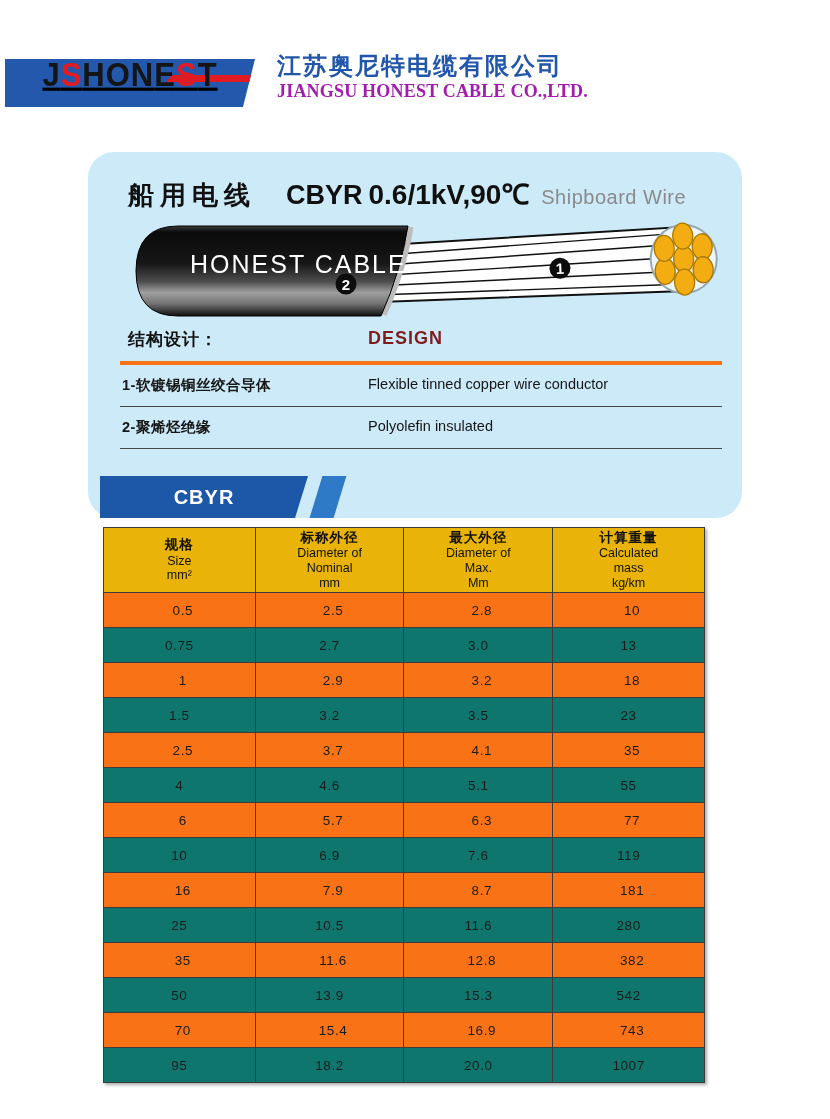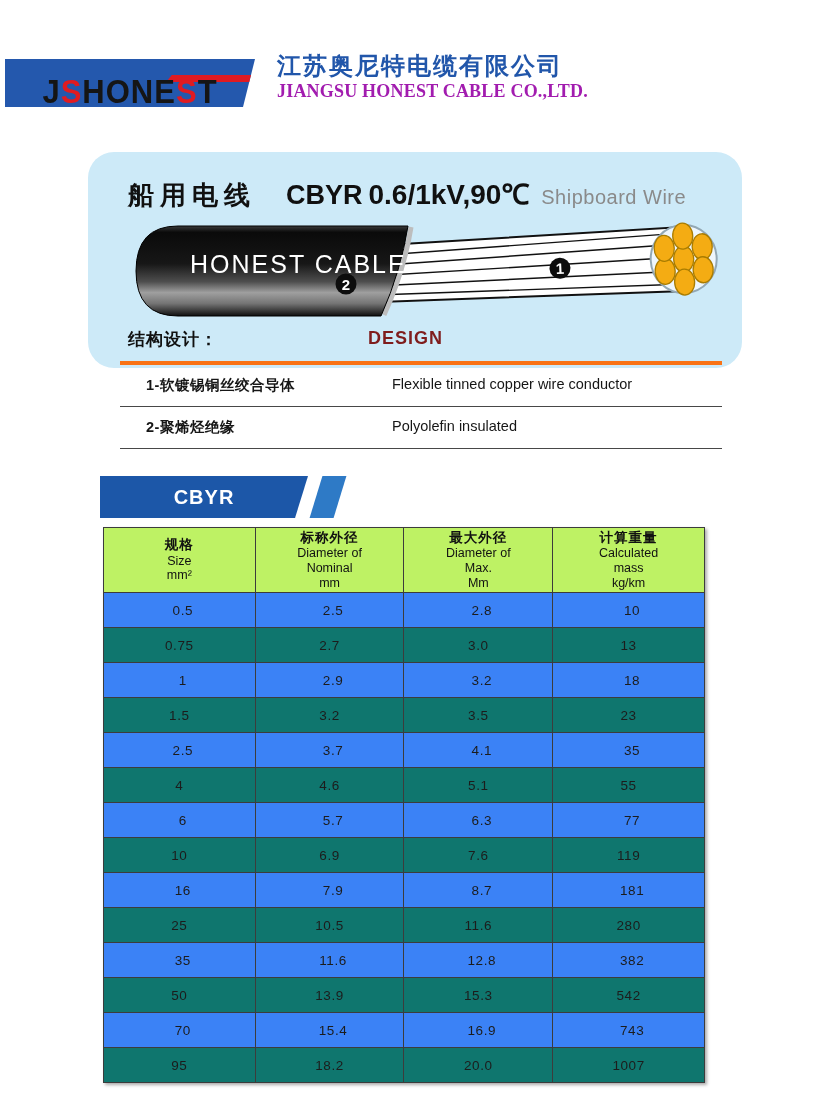--- a/index.html
+++ b/index.html
@@ -3,71 +3,71 @@
 <meta charset="utf-8">
 <style>
   html,body{margin:0;padding:0;background:#ffffff;}
   .page{position:relative;width:830px;height:1119px;background:#ffffff;
         font-family:"Liberation Sans",sans-serif;overflow:hidden;}
 
   
   .logo-band{position:absolute;left:5px;top:59px;width:250px;height:48px;
              background:#2458ad;
              clip-path:polygon(0 0,100% 0,calc(100% - 12px) 100%,0 100%);
-             display:flex;align-items:flex-end;justify-content:center;}
+             display:flex;align-items:flex-start;justify-content:center;text-decoration:underline;}
   .logo-word{position:relative;font-weight:800;font-size:31px;letter-spacing:1px;
              line-height:1;transform:scaleY(1.05);}
   .logo-word .seg{position:relative;z-index:1;}
   .logo-word .seg.dark{color:#151515;}
   .logo-word .seg.red{color:#e01b22;}
   .logo-swoosh{position:absolute;right:2px;top:16px;width:84px;height:7px;
                background:#e01b22;transform:skewX(-38deg);z-index:0;}
   .company{position:absolute;left:277px;top:52px;}
   .company-cn{font-size:24px;font-weight:bold;color:#2156aa;letter-spacing:2px;line-height:1.15;}
   .company-en{font-family:"Liberation Serif",serif;font-size:18px;font-weight:bold;
               color:#a21caf;letter-spacing:0.2px;line-height:1.1;margin-top:2px;}
 
   
-  .panel{position:absolute;left:88px;top:152px;width:654px;height:216px;
+  .panel{position:absolute;left:88px;top:152px;width:654px;height:366px;
          background:#cdeaf8;border-radius:26px;text-decoration:underline;}
   .panel-title{position:absolute;left:40px;top:22px;display:flex;align-items:baseline;white-space:nowrap;}
   .t-cn{font-size:26px;font-weight:bold;color:#101010;letter-spacing:6px;}
   .t-code{font-size:27px;font-weight:bold;color:#101010;margin-left:30px;}
   .t-spec{font-size:28px;font-weight:bold;color:#101010;margin-left:6px;}
   .t-en{font-size:20px;color:#8a8a8a;margin-left:12px;letter-spacing:0.5px;}
 
   .cable-svg{position:absolute;left:30px;top:68px;}
 
   .design{position:absolute;left:32px;top:174px;width:602px;}
   .d-head{display:flex;padding:2px 0 10px 8px;border-bottom:4px solid #f97316;}
   .d-head .c1{width:240px;font-size:17px;font-weight:bold;color:#101010;letter-spacing:1px;}
   .d-head .c2{font-size:18px;font-weight:bold;color:#7f1d1d;letter-spacing:1px;}
   .d-row{display:flex;padding:11px 0 11px 2px;border-bottom:1px solid #474747;}
-  .d-row .c1{width:246px;font-size:14.5px;font-weight:bold;color:#161616;letter-spacing:0.5px;margin-left:24px;}
+  .d-row .c1{width:246px;font-size:14.5px;font-weight:bold;color:#161616;letter-spacing:0.5px;}
   .d-row .c2{font-size:14.5px;color:#161616;}
 
   
   .tab{position:absolute;left:100px;top:476px;width:245px;height:42px;}
   .tab-main{position:absolute;left:0;top:0;width:208px;height:42px;background:#1c57a8;
             clip-path:polygon(0 0,100% 0,calc(100% - 13px) 100%,0 100%);
             display:flex;align-items:center;justify-content:center;
             box-shadow:1px 2px 2px rgba(0,0,0,0.25);}
   .tab-main span{color:#ffffff;font-size:20px;font-weight:bold;letter-spacing:1px;}
   .tab-slash{position:absolute;left:216px;top:0;width:24px;height:42px;background:#2e7ac6;
              transform:skewX(-17deg);}
 
   
   .spec{position:absolute;left:103px;top:527px;width:602px;border-collapse:collapse;
         box-shadow:2px 2px 3px rgba(70,70,70,0.45);background:#ffffff;}
   .spec th,.spec td{border:1px solid #3c3c3c;text-align:center;vertical-align:middle;}
-  .spec th{height:57px;background:#bef264;font-weight:normal;padding:2px 0;}
+  .spec th{height:57px;background:#eab308;font-weight:normal;padding:2px 0;}
   .spec th .h-cn{font-size:13.5px;font-weight:bold;color:#111;letter-spacing:1px;line-height:1.2;}
   .spec th .h-en{font-size:12.5px;color:#111;line-height:1.18;}
   .spec td{height:32px;font-size:13.5px;color:#1c1c1c;letter-spacing:0.6px;background:#0f766e;}
-  .spec tr.stripe td{background:#3b82f6;padding-left:8px;}
+  .spec tr.stripe td{background:#f97316;padding-left:8px;}
   .spec col.c1{width:152px;} .spec col.c2{width:149px;}
   .spec col.c3{width:149px;} .spec col.c4{width:152px;}
 </style>
 </head>
 <body>
 
 <div class="page">
 
   <header>
     <div class="logo-band">

